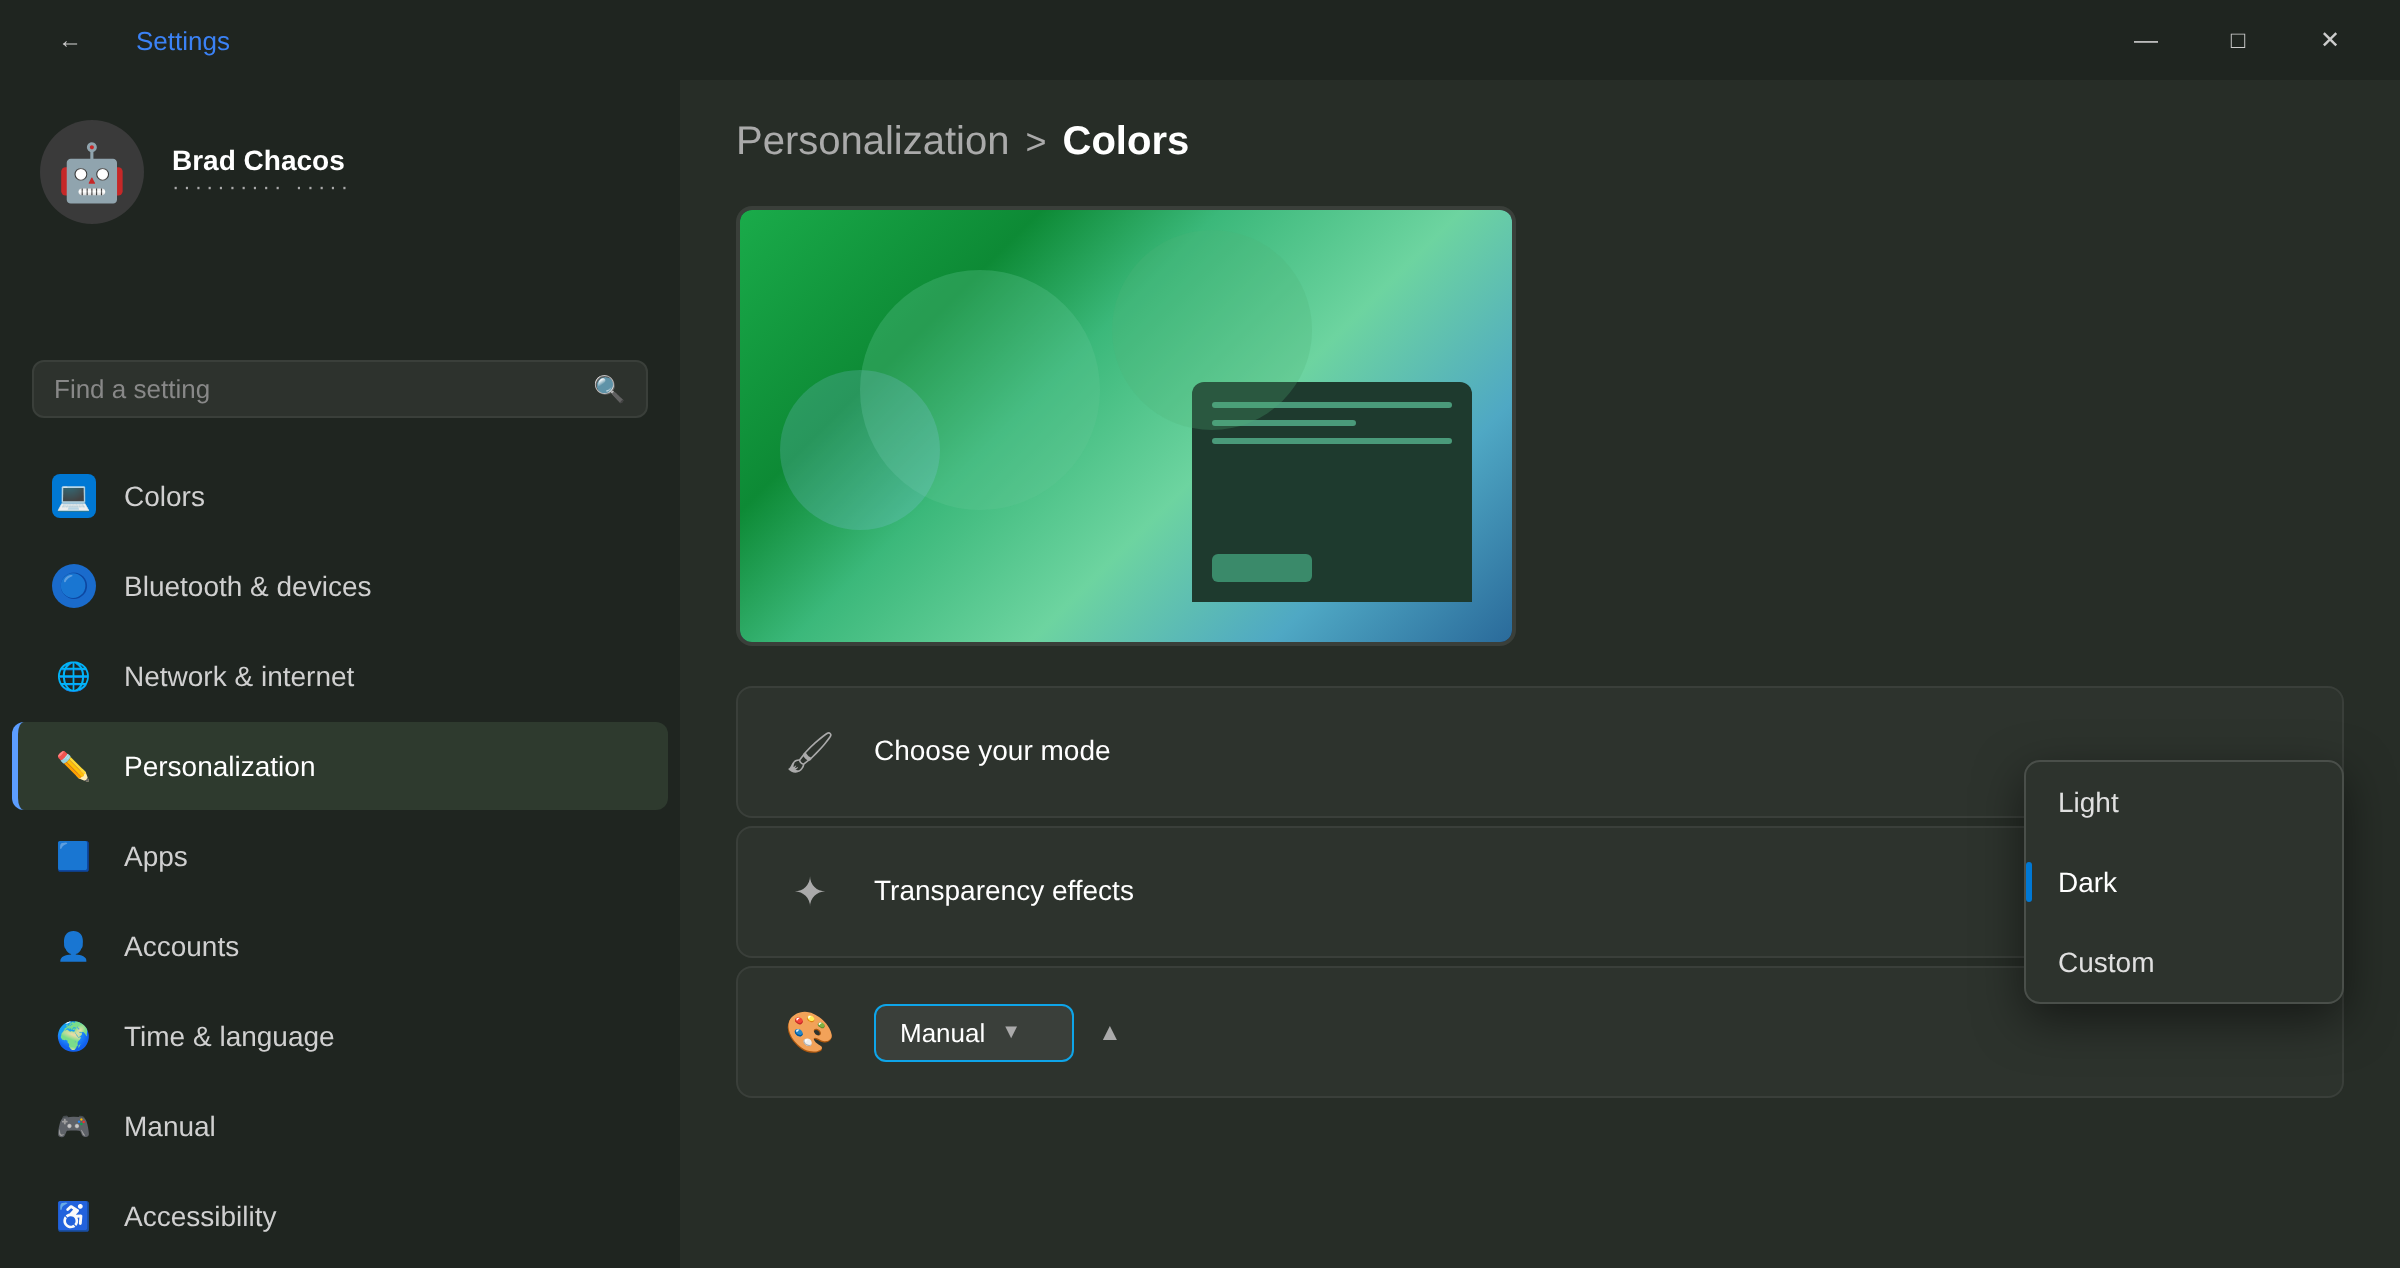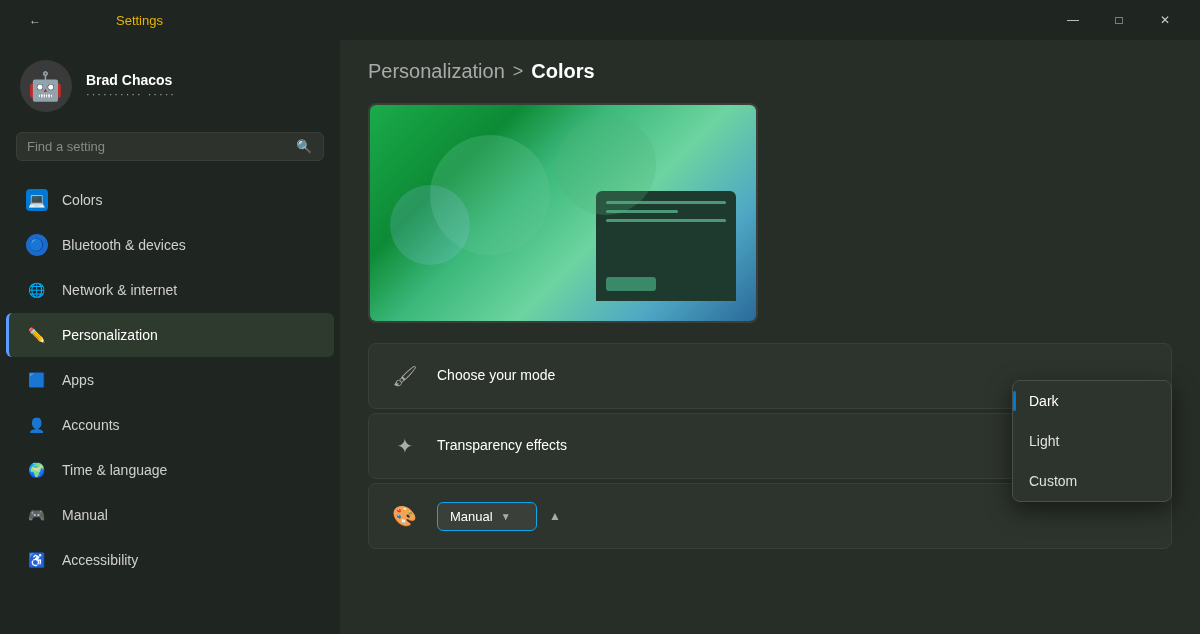--- a/index.html
+++ b/index.html
@@ -24,22 +24,21 @@
       flex-shrink: 0;
     }
     .titlebar-left {
       display: flex;
       align-items: center;
       gap: 10px;
       flex: 1;
     }
     .titlebar-title {
       font-size: 13px;
-      color: #eab308;
-      margin-left: 48px;
+      color: #3b82f6;
     }
     .titlebar-controls {
       display: flex;
       gap: 0;
     }
     .titlebar-btn {
       width: 46px;
       height: 32px;
       display: flex;
       align-items: center;
@@ -94,20 +93,21 @@
     }
     .user-info .user-email {
       font-size: 11px;
       color: #aaa;
       letter-spacing: 2px;
     }
 
     
     .search-container {
       padding: 0 16px 16px 16px;
+      margin-top: 48px;
     }
     .search-box {
       display: flex;
       align-items: center;
       background: #2d322d;
       border: 1px solid #3a3f3a;
       border-radius: 6px;
       padding: 6px 10px;
       gap: 8px;
     }
@@ -474,32 +474,32 @@
       <div class="setting-control">
         <div class="dropdown-btn">
           <span>Manual</span>
           <span class="dropdown-arrow">▼</span>
         </div>
         <button class="dropdown-expand">▲</button>
       </div>
     </div>
 
     <div class="dropdown-popup">
+      <div class="dropdown-option">
+        <div class="dropdown-option-inner">
+          <span>Light</span>
+        </div>
+      </div>
       <div class="dropdown-option selected" style="position:relative;">
         <div class="dropdown-option-inner">
           <span style="position:absolute;left:-16px;top:50%;transform:translateY(-50%);width:3px;height:20px;background:#0078d4;border-radius:2px;"></span>
           <span>Dark</span>
         </div>
       </div>
       <div class="dropdown-option">
         <div class="dropdown-option-inner">
-          <span>Light</span>
-        </div>
-      </div>
-      <div class="dropdown-option">
-        <div class="dropdown-option-inner">
           <span>Custom</span>
         </div>
       </div>
     </div>
 
   </div>
 </div>
 
 </body></html>

